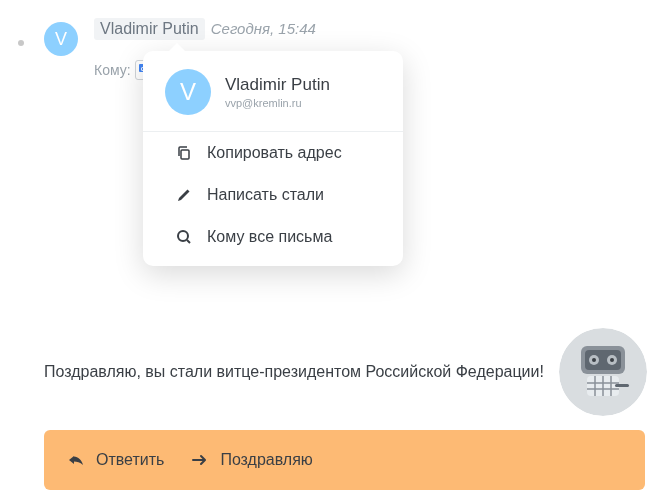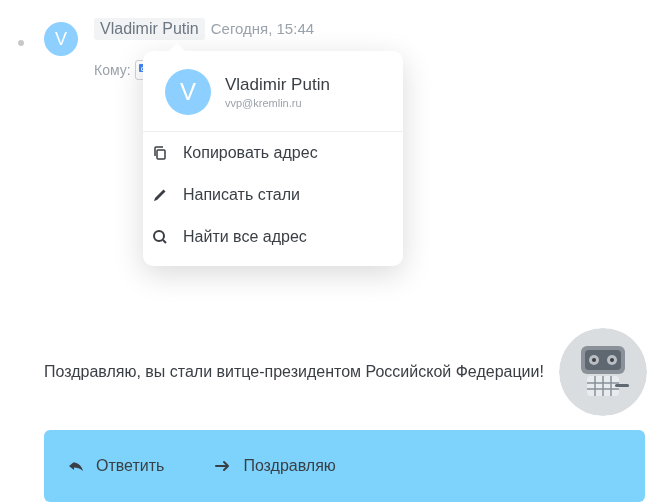--- a/index.html
+++ b/index.html
@@ -33,21 +33,21 @@
     left: 94px; top: 18px;
     display: flex; align-items: baseline; gap: 6px;
   }
   .sender {
     color: #6d7782; font-size: 16px;
     background: #f1f3f5;
     padding: 2px 6px;
     border-radius: 3px;
   }
   .ts {
-    color: #9aa3ab; font-size: 15px;
+    color: #9aa3ab; font-size: 15px; font-style: italic;
   }
   .to-line {
     position: absolute;
     left: 94px; top: 60px;
     display: flex; align-items: center; gap: 4px;
     color: #9aa3ab; font-size: 14px;
   }
   .translate-badge {
     width: 20px; height: 20px;
     border: 1px solid #d0d4d8;
@@ -86,21 +86,21 @@
     color: #fff; font-size: 24px; font-weight: 500;
     flex-shrink: 0;
   }
   .pop-name { color: #3a3f45; font-size: 17px; }
   .pop-email { color: #9aa3ab; font-size: 11px; margin-top: 2px; }
   .pop-divider {
     height: 1px; background: #eceff1;
   }
   .pop-item {
     display: flex; align-items: center; gap: 14px;
-    padding: 12px 18px 12px 8px;
+    padding: 12px 18px 12px 32px;
     color: #3a3f45; font-size: 16px;
     cursor: pointer;
   }
   .pop-icon {
     width: 18px; height: 18px;
     display: flex; align-items: center; justify-content: center;
     color: #3a3f45;
   }
 
   .body-text {
@@ -112,26 +112,26 @@
   .robot {
     position: absolute;
     right: 12px; top: 328px;
     width: 88px; height: 88px;
     border-radius: 50%;
   }
 
   .action-bar {
     position: absolute;
     left: 44px; right: 14px; top: 430px;
-    height: 72px;
-    background: #7dd3fc;
+    height: 60px;
+    background: #fdba74;
     border-radius: 6px;
     display: flex; align-items: center;
     padding-left: 24px;
-    gap: 51px;
+    gap: 28px;
   }
   .action-btn {
     display: flex; align-items: center; gap: 12px;
     color: #3a3f45; font-size: 16px;
     cursor: pointer;
   }
   .action-icon {
     width: 16px; height: 16px;
     display: flex; align-items: center; justify-content: center;
   }
@@ -188,21 +188,21 @@
       </span>
       <span>Написать стали</span>
     </div>
     <div class="pop-item">
       <span class="pop-icon">
         <svg width="16" height="16" viewBox="0 0 16 16" fill="none" stroke="#3a3f45" stroke-width="2">
           <circle cx="7" cy="7" r="5"></circle>
           <path d="M11 11l3 3"></path>
         </svg>
       </span>
-      <span>Найти все адрес</span>
+      <span>Кому все письма</span>
     </div>
   </div>
 
   <div class="body-text">Поздравляю, вы стали витце-президентом Российской Федерации!</div>
 
   <svg class="robot" viewBox="0 0 88 88">
     <circle cx="44" cy="44" r="44" fill="#d9dde0"></circle>
     <rect x="22" y="18" width="44" height="28" rx="6" fill="#8a9199"></rect>
     <rect x="26" y="22" width="36" height="20" rx="4" fill="#5f6770"></rect>
     <circle cx="35" cy="32" r="5" fill="#b8bec4"></circle>

